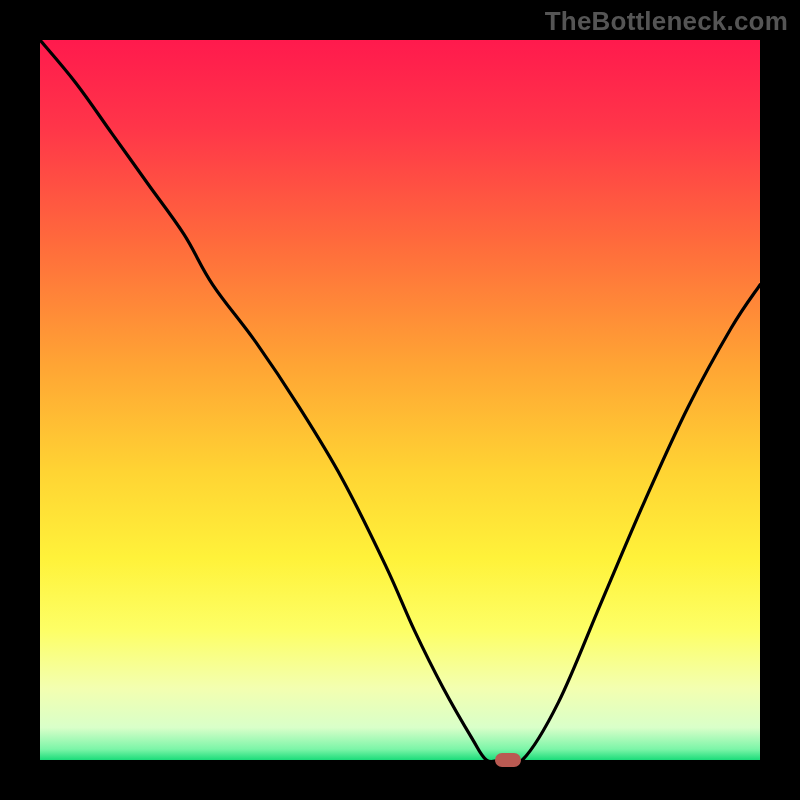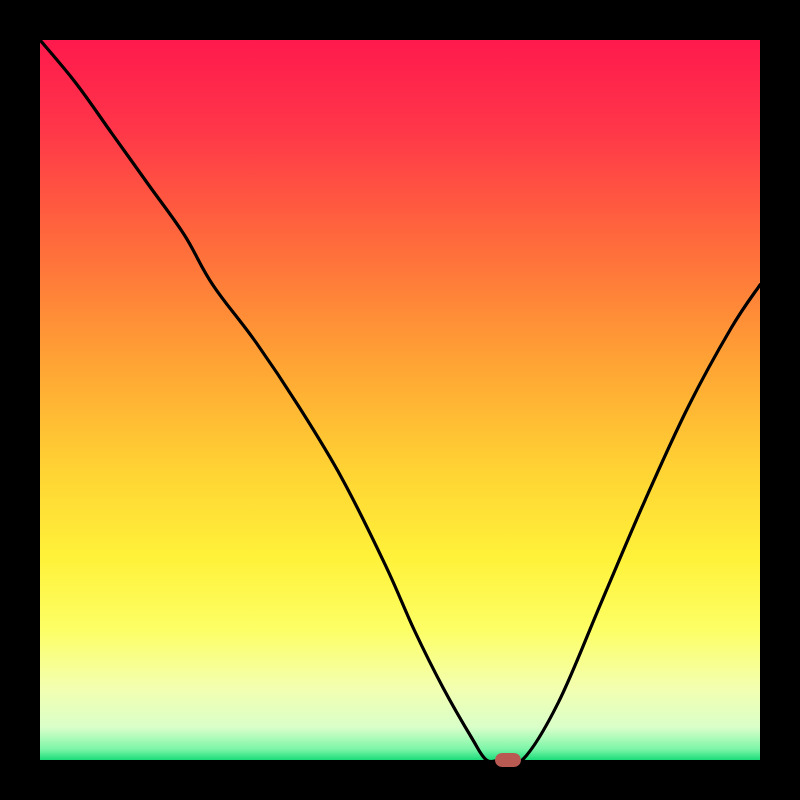--- a/index.html
+++ b/index.html
@@ -48,20 +48,21 @@
     height: 14px;
     border-radius: 7px;
     transform: translate(-50%, -50%);
   }
 </style>
 </head>
 <body>
 
 <div class="frame">
 
+  <div class="watermark">TheBottleneck.com</div>
 
   <div class="plot">
     <svg class="gradient" viewBox="0 0 720 720" preserveAspectRatio="none">
       <defs>
         <linearGradient id="bg-grad" x1="0" y1="0" x2="0" y2="1">
             <stop offset="0%" stop-color="#ff1a4d"></stop>
             <stop offset="12%" stop-color="#ff3549"></stop>
             <stop offset="28.000000000000004%" stop-color="#ff6a3c"></stop>
             <stop offset="45%" stop-color="#ffa434"></stop>
             <stop offset="60%" stop-color="#ffd433"></stop>

